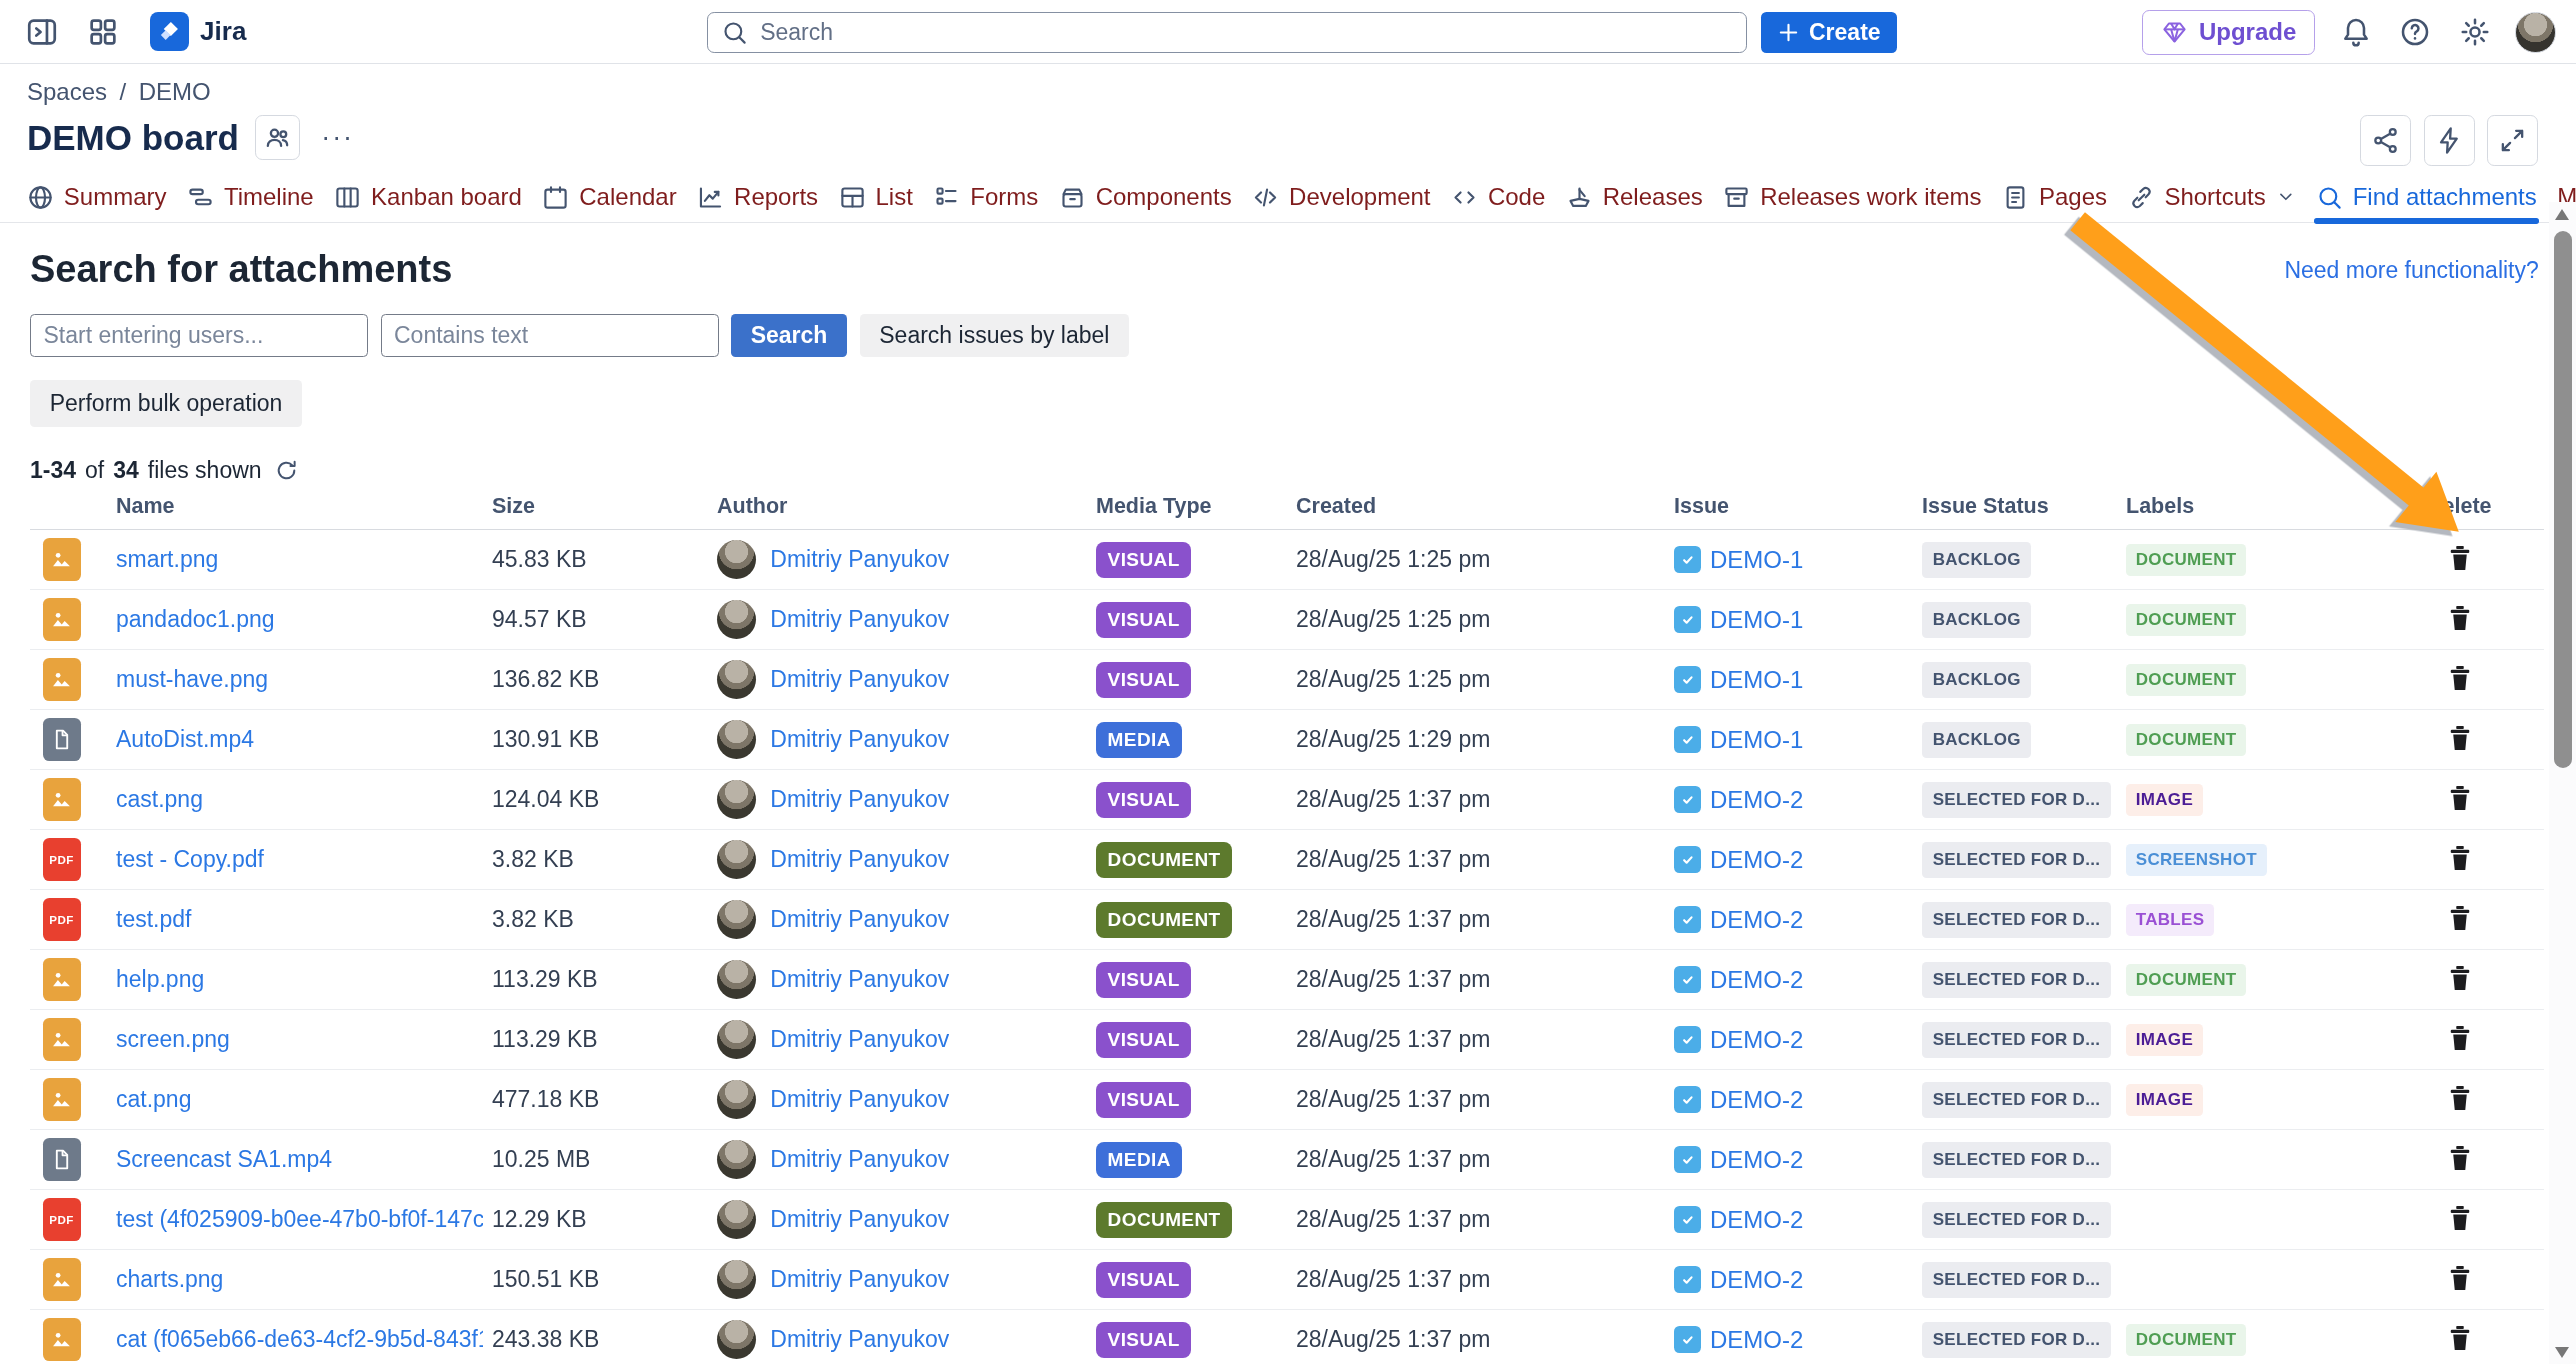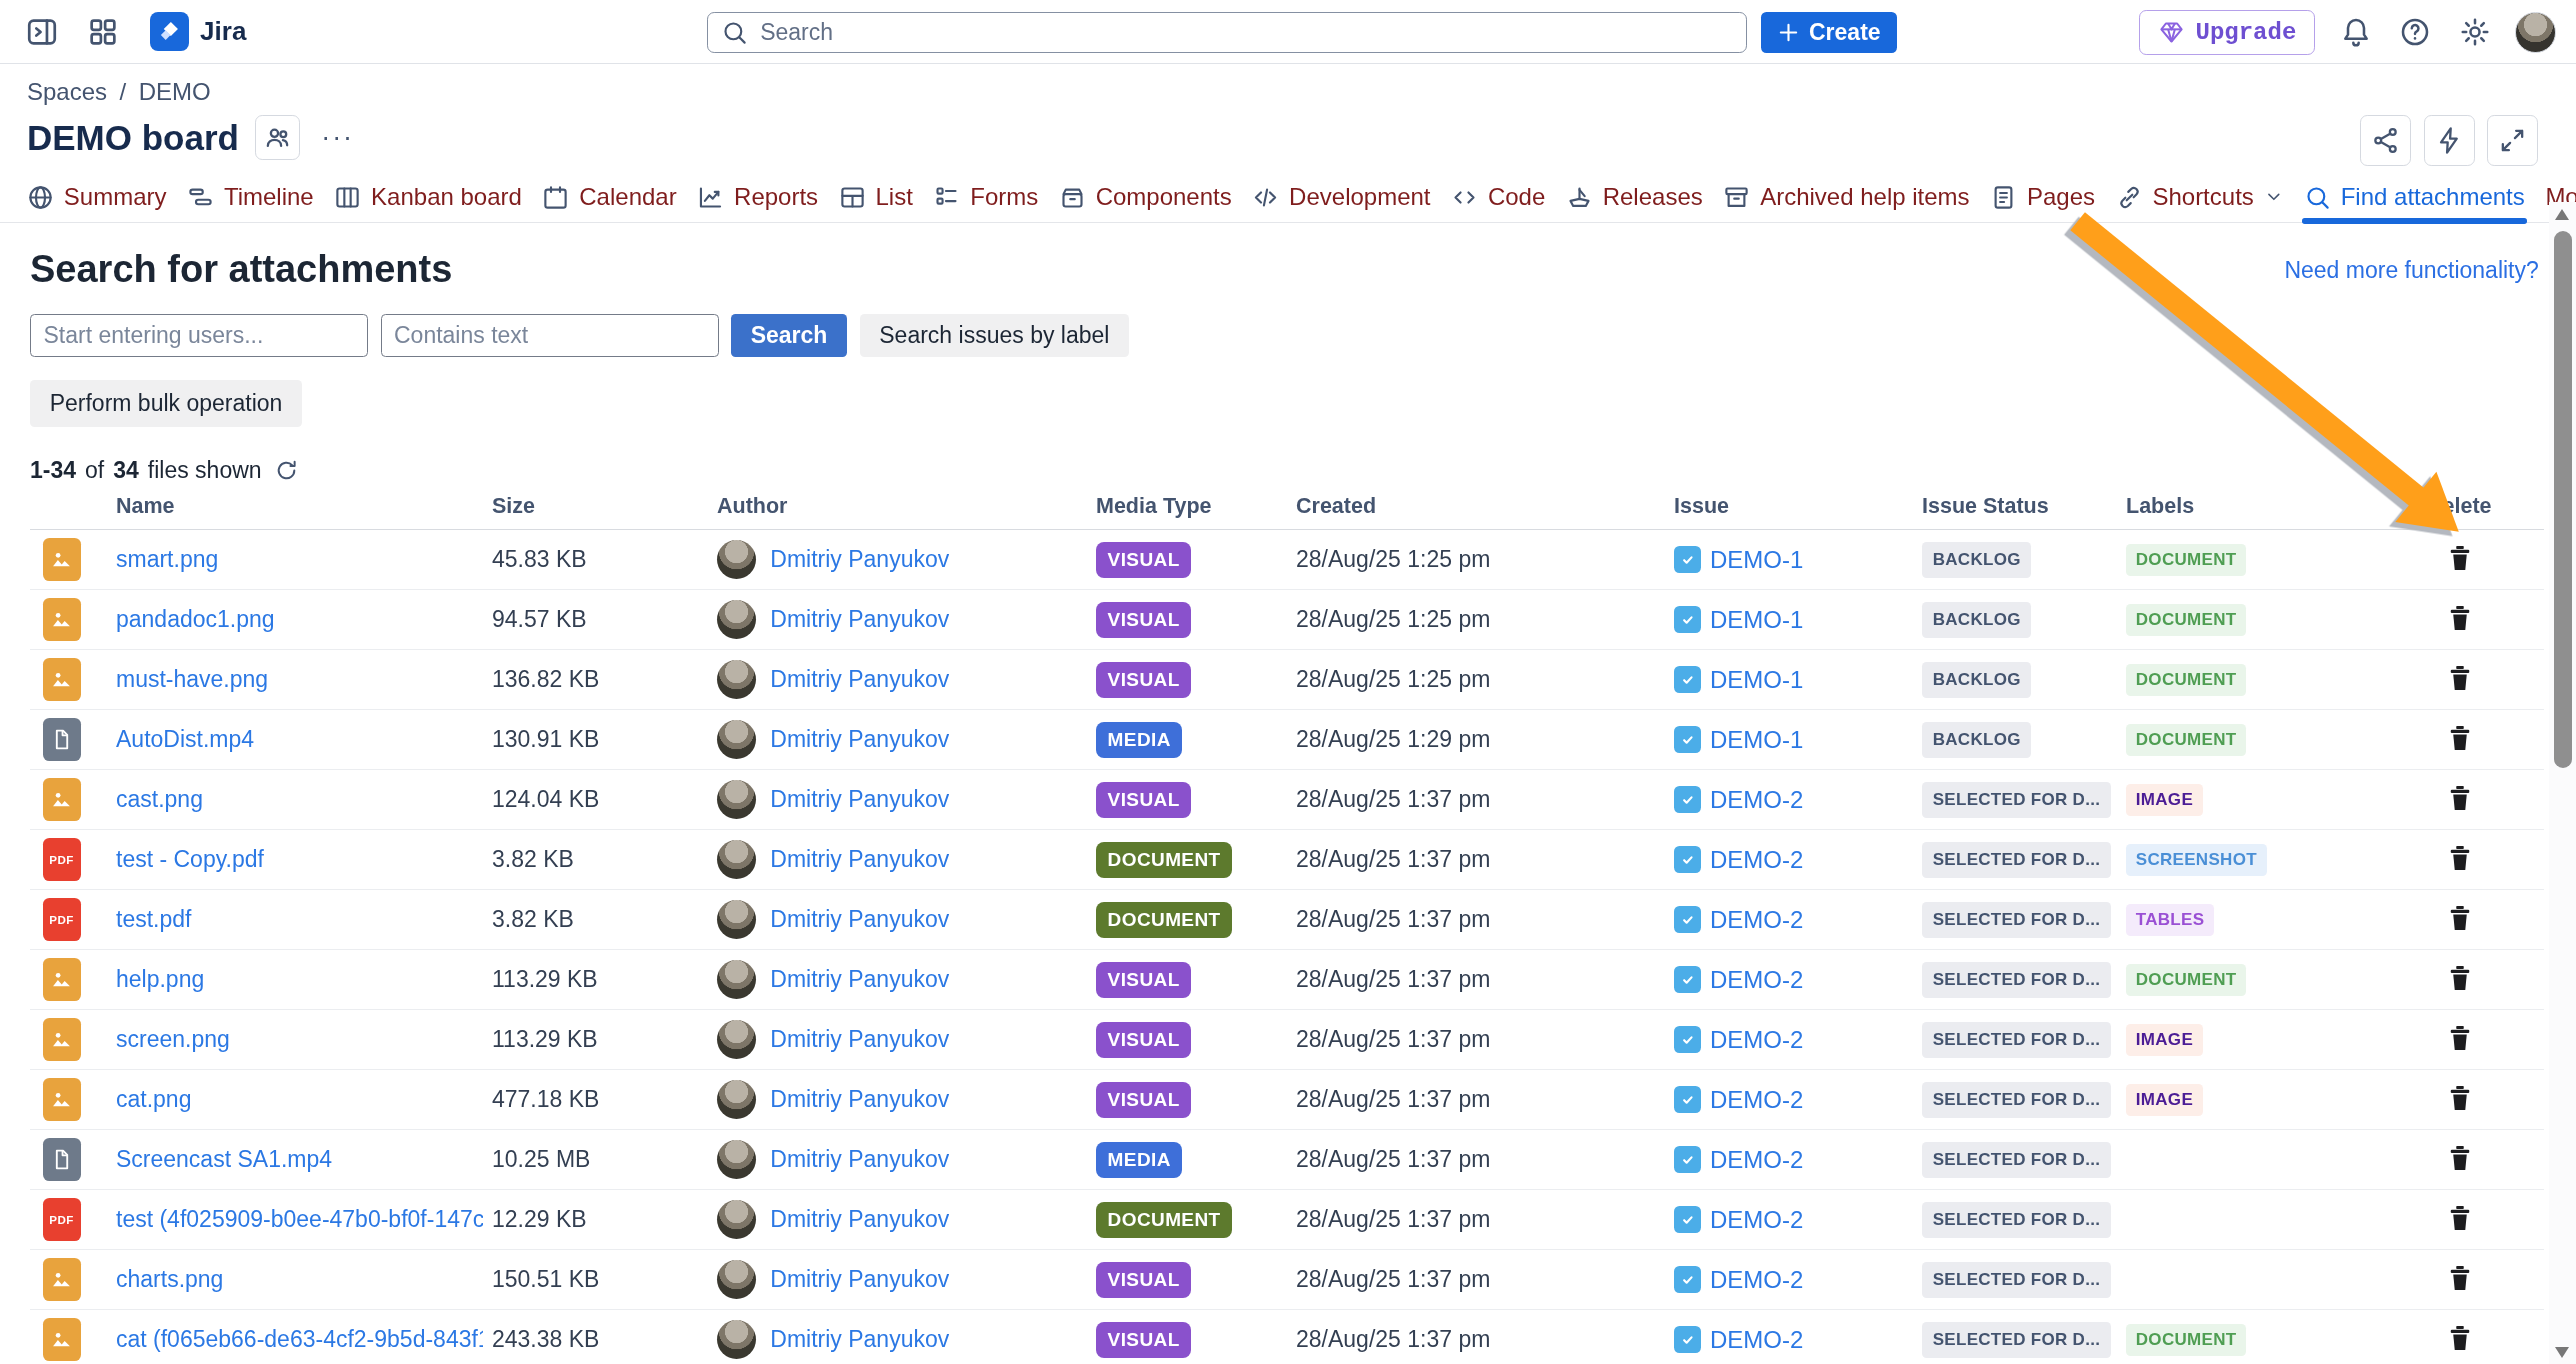--- a/index.html
+++ b/index.html
@@ -17,21 +17,21 @@
   .logo-sq{width:39px;height:39px;border-radius:8px;background:#1868db;display:flex;align-items:center;justify-content:center}
   .appname{font-size:26px;font-weight:700;color:#172b4d}
   .gsearch{position:absolute;left:707px;top:11.6px;width:1040px;height:41px;border:1.8px solid #8590a2;border-radius:7.2px;
            display:flex;align-items:center;gap:10.7px;padding:0 12.5px;background:#fff}
   .gsearch input{border:none;outline:none;font-size:23px;flex:1;font-family:"Liberation Sans",sans-serif;color:#172b4d;background:transparent}
   .gsearch input::placeholder{color:#626f86}
   .create-btn{position:absolute;left:1761px;top:11.6px;height:41px;padding:0 16px;background:#1868db;color:#fff;border:none;
               border-radius:5.4px;font-size:23px;font-weight:600;display:flex;align-items:center;gap:9px;cursor:pointer;font-family:"Liberation Sans",sans-serif}
   .tb-right{position:absolute;right:19.7px;top:0;height:64px;display:flex;align-items:center;gap:21.5px}
   .upgrade-btn{height:45px;padding:0 18px;border:1.8px solid #b5a0ea;border-radius:7.2px;background:#fff;color:#6e4fd1;
-               font-size:24px;font-weight:600;display:flex;align-items:center;gap:10.7px;cursor:pointer;font-family:Liberation Mono, monospace}
+               font-size:24px;font-weight:600;display:flex;align-items:center;gap:10.7px;cursor:pointer;font-family:Liberation Sans, sans-serif}
   .avatar{width:41px;height:41px;border-radius:50%;background:
       radial-gradient(circle at 50% 30%,#b9b2a6 0 34%,#7e7668 35% 52%,#35332e 53% 100%);border:0.9px solid #d0d4db}
 
   
   .crumbs{margin:14.3px 0 0 27px;font-size:24px;color:#44546f;display:flex;gap:12.5px;align-items:center}
   .crumbs a{color:#44546f;text-decoration:none;cursor:pointer}
   .titlerow{margin:9px 0 0 27px;display:flex;align-items:center;gap:16px}
   .pg-title{font-size:35px;font-weight:700;color:#172b4d}
   .sq-btn{width:45px;height:45px;border:0.9px solid #d5d9e0;background:#fff;border-radius:7.2px;display:flex;align-items:center;justify-content:center;cursor:pointer}
   .dots{font-size:27px;color:#44546f;letter-spacing:1.8px;cursor:pointer;padding:0 5.4px}
@@ -302,21 +302,21 @@
         <path d="M12 5.2l4.6 5.6"></path>
       </svg>
     <span>Releases</span>
   </div>
   <div class="tab">
     <svg width="27" height="27" viewBox="0 0 24 24" class="ic">
         <rect x="3" y="4" width="18" height="5" rx="1"></rect>
         <path d="M5 9v10.5h14V9"></path>
         <path d="M10 13h4"></path>
       </svg>
-    <span>Archived help items</span>
+    <span>Releases work items</span>
   </div>
   <div class="tab">
     <svg width="27" height="27" viewBox="0 0 24 24" class="ic">
         <rect x="5" y="3" width="14" height="18" rx="2"></rect>
         <path d="M9 8h6M9 12h6M9 16h3.5"></path>
       </svg>
     <span>Pages</span>
   </div>
   <div class="tab">
     <svg width="27" height="27" viewBox="0 0 24 24" class="ic">

